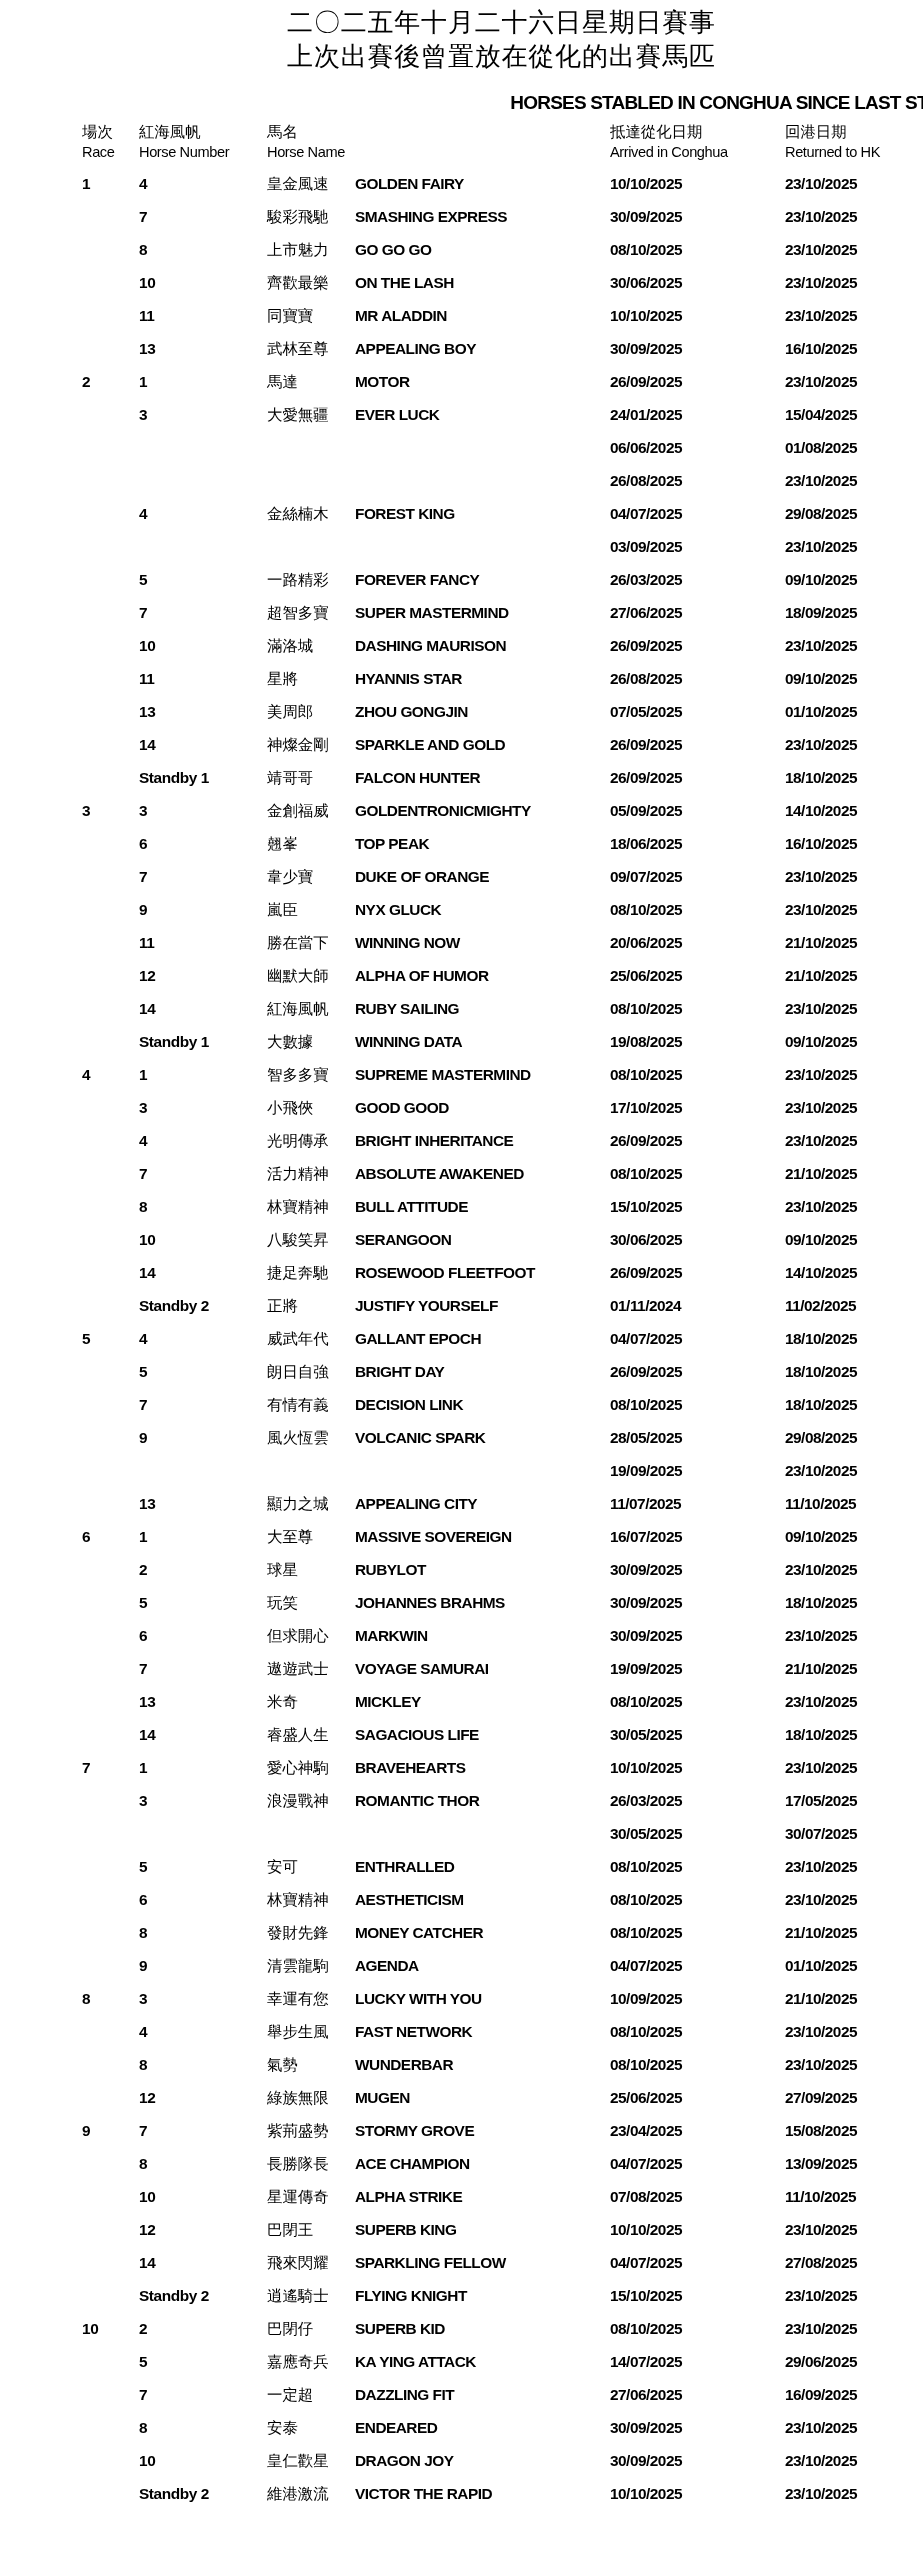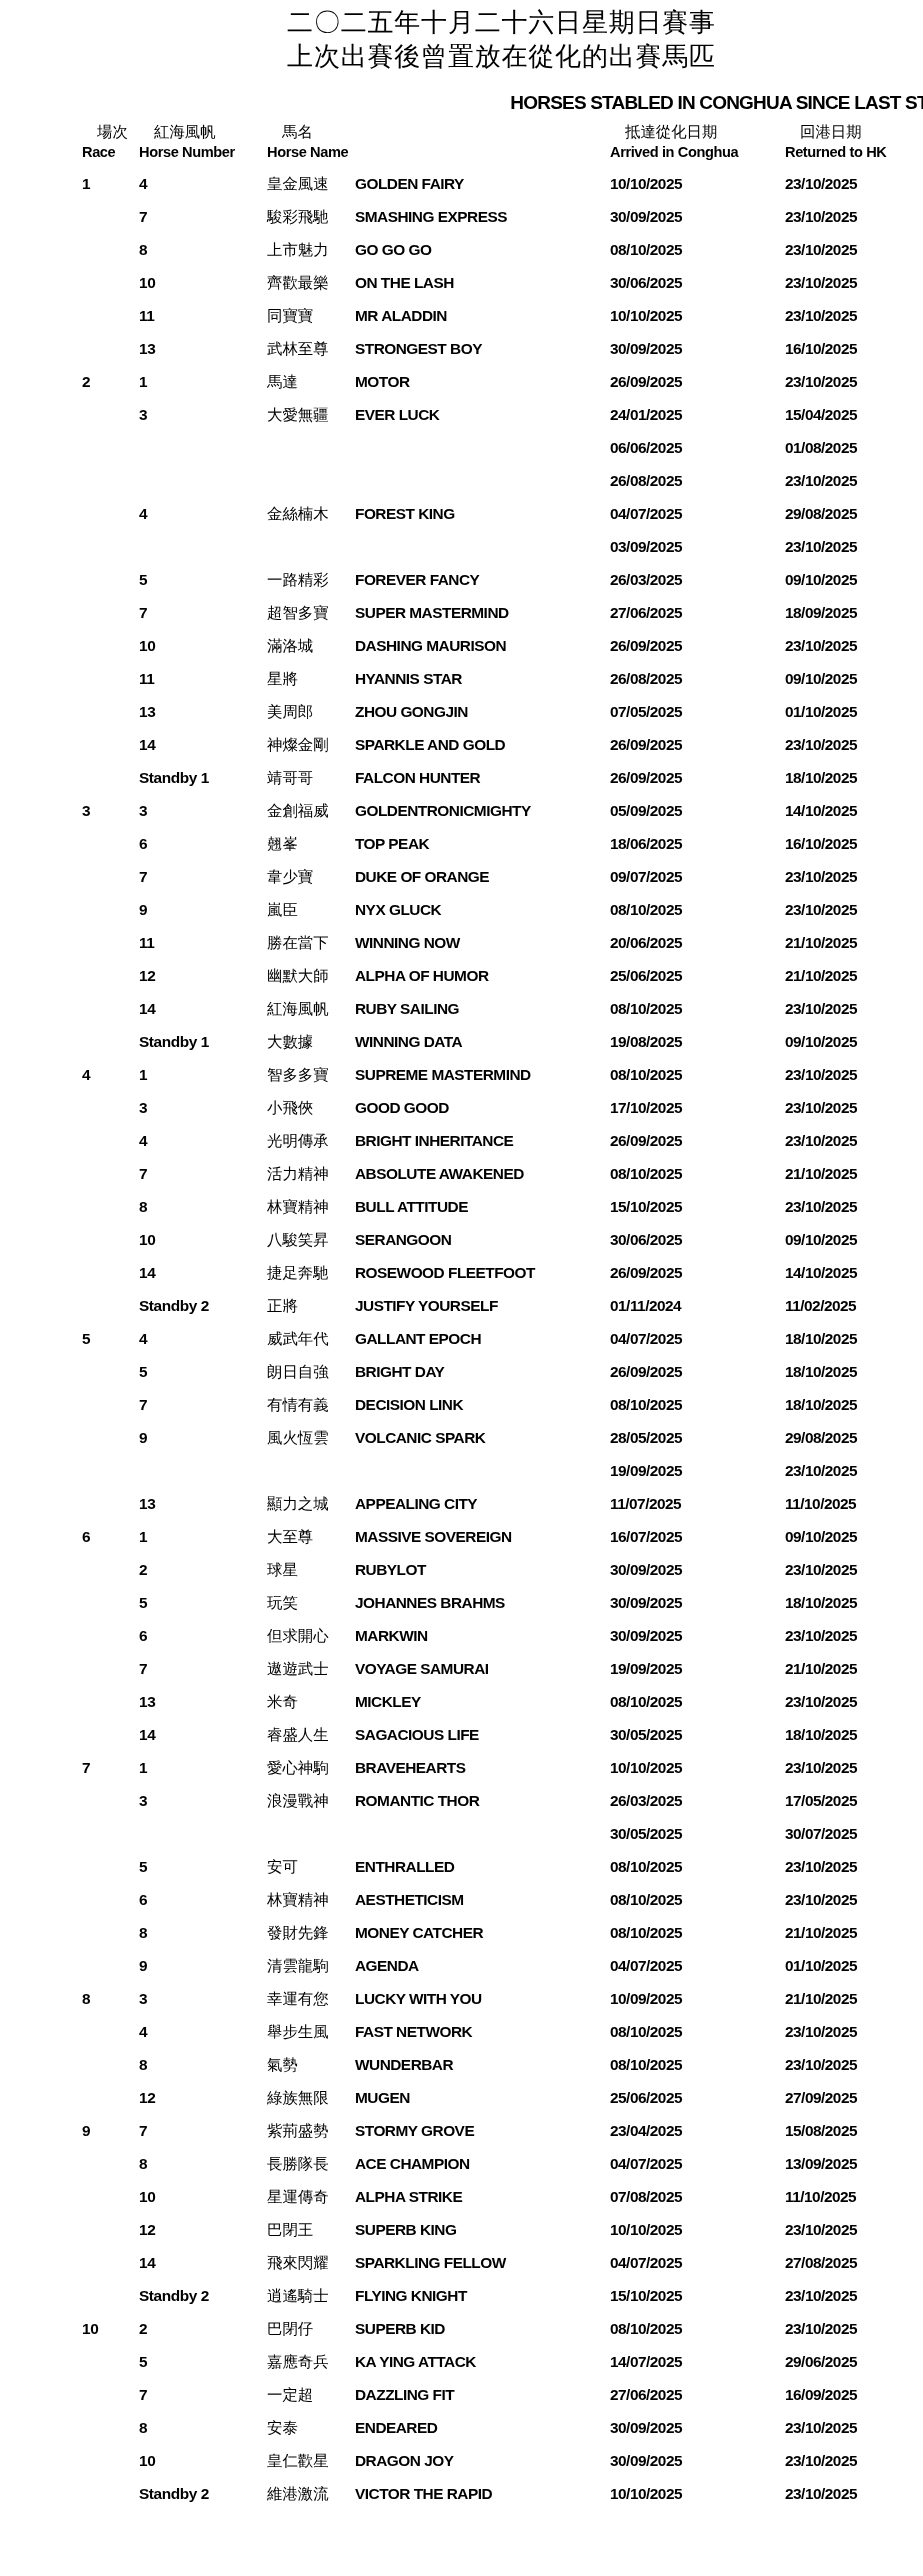--- a/index.html
+++ b/index.html
@@ -27,22 +27,22 @@
   .grid{
     display:grid;
     grid-template-columns:57px 128px 88px 255px 175px 178px;
     padding-left:42px;
     box-sizing:border-box;
     width:923px;
   }
 
   
   .table-head{margin-top:7.7px;}
-  .th .zh{font-size:15.4px;line-height:20px;font-weight:400;white-space:nowrap;margin-left:15px;}
-  .th .en{font-size:14.6px;line-height:20px;font-weight:700;letter-spacing:-0.4px;white-space:nowrap;}
+  .th .zh{font-size:15.4px;line-height:20px;font-weight:400;white-space:nowrap;}
+  .th .en{font-size:14.6px;line-height:20px;font-weight:400;letter-spacing:-0.4px;white-space:nowrap;}
 
   
   .rows{margin-top:6.2px;}
   .row{height:33px;align-items:center;}
   .cell{white-space:nowrap;overflow:visible;}
   .c-race,.c-num{font-size:15.4px;font-weight:700;letter-spacing:-0.4px;}
   .c-zh{font-size:15.4px;font-weight:400;}
   .c-en,.c-date{font-size:15.4px;font-weight:700;letter-spacing:-0.5px;}
 </style>
 </head>
@@ -115,21 +115,21 @@
         <div class="cell c-num">11</div>
         <div class="cell c-zh">同寶寶</div>
         <div class="cell c-en">MR ALADDIN</div>
         <div class="cell c-date">10/10/2025</div>
         <div class="cell c-date">23/10/2025</div>
       </div>
       <div class="grid row">
         <div class="cell c-race"></div>
         <div class="cell c-num">13</div>
         <div class="cell c-zh">武林至尊</div>
-        <div class="cell c-en">STRONGEST BOY</div>
+        <div class="cell c-en">APPEALING BOY</div>
         <div class="cell c-date">30/09/2025</div>
         <div class="cell c-date">16/10/2025</div>
       </div>
       <div class="grid row">
         <div class="cell c-race">2</div>
         <div class="cell c-num">1</div>
         <div class="cell c-zh">馬達</div>
         <div class="cell c-en">MOTOR</div>
         <div class="cell c-date">26/09/2025</div>
         <div class="cell c-date">23/10/2025</div>

